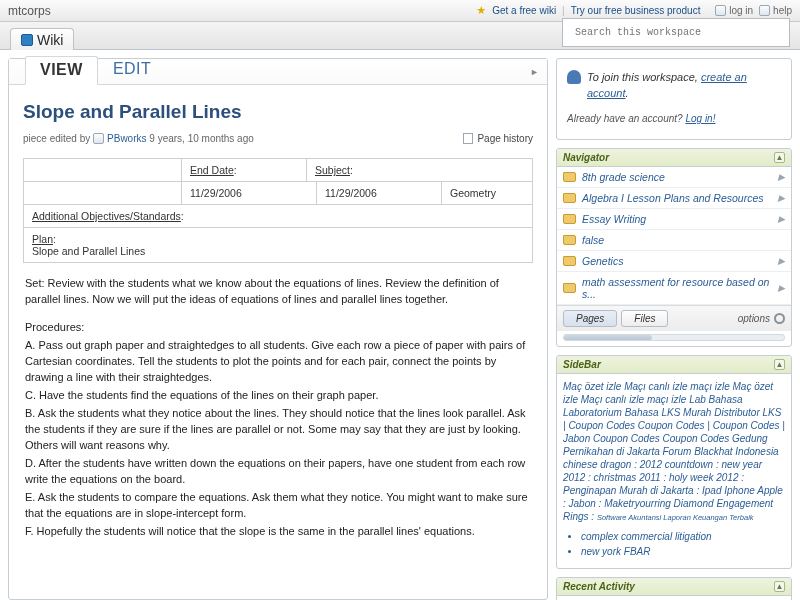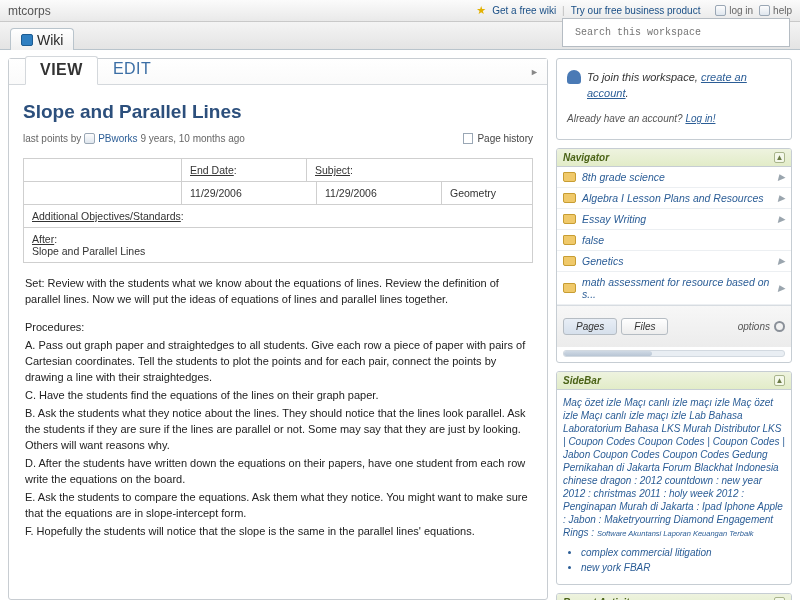--- a/index.html
+++ b/index.html
@@ -258,21 +258,21 @@
     width: 13px; height: 10px;
     background: #f0c96a;
     border: 1px solid #c79d33;
     border-radius: 1px 2px 2px 2px;
     flex: none;
   }
   .navfoot {
     display: flex;
     align-items: center;
     gap: 4px;
-    padding: 12px 6px;
+    padding: 4px 6px;
     background: linear-gradient(#f7f7f7,#ececec);
     border-top: 1px solid #d7dce1;
     font-size: 10px;
   }
   .navbtn {
     border: 1px solid #b5bcc3;
     background: linear-gradient(#ffffff,#ededed);
     border-radius: 3px;
     padding: 2px 12px;
     color: #333;
@@ -343,21 +343,21 @@
     <div class="viewtabs">
       <div class="vtab active">VIEW</div>
       <div class="vtab">EDIT</div>
       <span class="arrow-right">►</span>
     </div>
 
     <div class="art">
       <h1 class="title">Slope and Parallel Lines</h1>
 
       <div class="meta">
-        <span>last points by</span>&nbsp;
+        <span>piece edited by</span>&nbsp;
         <span class="mini-ico"></span>
         <a href="#">PBworks</a>&nbsp;
         <span>9 years, 10 months ago</span>
         <span class="hist">
           <span class="pg-ico"></span>
           <span>Page history</span>
         </span>
       </div>
 
       <div class="tbl">
@@ -369,21 +369,21 @@
         <div class="row">
           <div class="cell c1">&nbsp;</div>
           <div class="cell c2">11/29/2006</div>
           <div class="cell c3">11/29/2006</div>
           <div class="cell c4">Geometry</div>
         </div>
         <div class="fieldblock">
           <span class="u">Additional Objectives/Standards</span><span>:</span>
         </div>
         <div class="fieldblock">
-          <span class="u">After</span><span>:</span>
+          <span class="u">Plan</span><span>:</span>
           <div>Slope and Parallel Lines</div>
         </div>
       </div>
 
       <div class="bodytext">
         <p>Set: Review with the students what we know about the equations of lines. Review the definition of parallel lines. Now we will put the ideas of equations of lines and parallel lines together.</p>
         <p>Procedures:</p>
         <p style="margin-top:2px">A. Pass out graph paper and straightedges to all students. Give each row a piece of paper with pairs of Cartesian coordinates. Tell the students to plot the points and for each pair, connect the points by drawing a line with their straightedges.</p>
         <p style="margin-top:2px">C. Have the students find the equations of the lines on their graph paper.</p>
         <p style="margin-top:2px">B. Ask the students what they notice about the lines. They should notice that the lines look parallel. Ask the students if they are sure if the lines are parallel or not. Some may say that they are just by looking. Others will want reasons why.</p>

